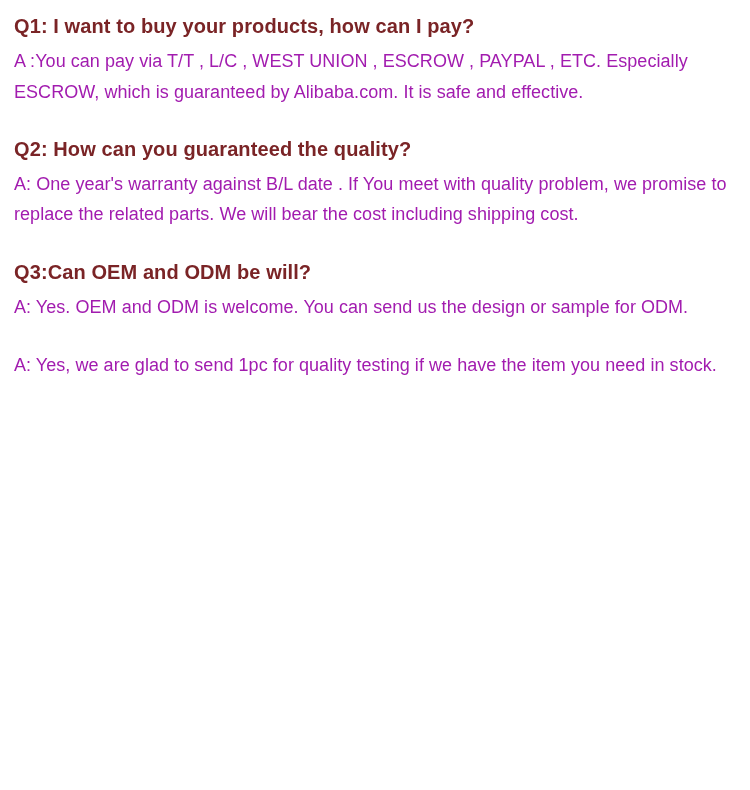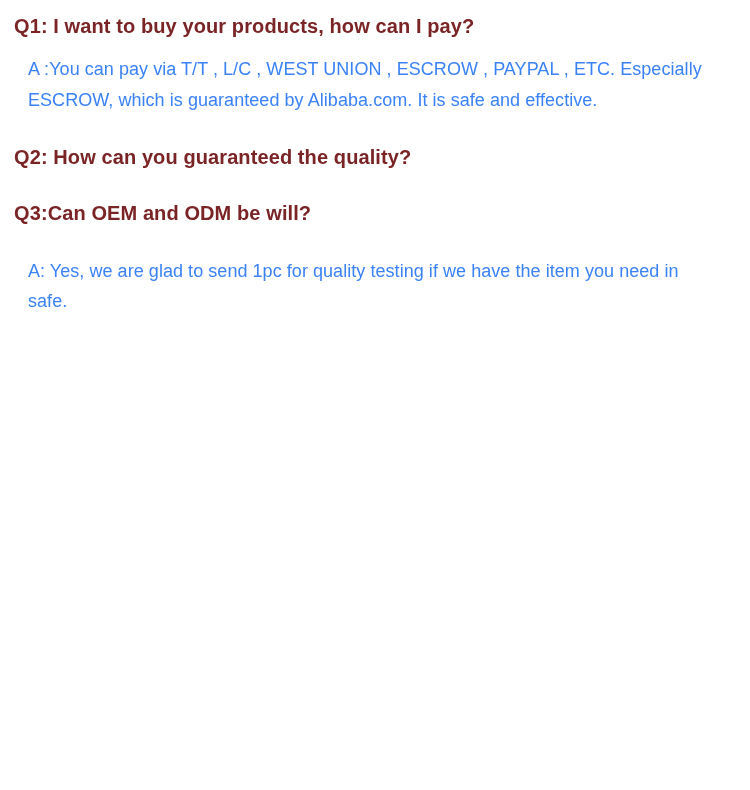--- a/index.html
+++ b/index.html
@@ -31,40 +31,42 @@
     font-weight: bold;
     line-height: 1.42;
     color: #7a2426;
     margin: 0 0 6px 0;
     letter-spacing: 0.1px;
   }
   .answer {
     font-size: 18px;
     font-weight: normal;
     line-height: 1.68;
-    color: #3b82f6;
-    margin: 14px;
+    color: #a21caf;
+    margin: 0;
     letter-spacing: 0.05px;
   }
 </style>
 </head>
 <body>
 
 <div class="page">
 
   <div class="faq-block">
     <p class="question">Q1: I want to buy your products, how can I pay?</p>
     <p class="answer">A :You can pay via T/T , L/C , WEST UNION , ESCROW , PAYPAL , ETC. Especially ESCROW, which is guaranteed by Alibaba.com. It is safe and effective.</p>
   </div>
 
   <div class="faq-block">
     <p class="question">Q2: How can you guaranteed the quality?</p>
+    <p class="answer">A: One year's warranty against B/L date . If You meet with quality problem, we promise to replace the related parts. We will bear the cost including shipping cost.</p>
   </div>
 
   <div class="faq-block">
     <p class="question">Q3:Can OEM and ODM be will?</p>
+    <p class="answer">A: Yes. OEM and ODM is welcome. You can send us the design or sample for ODM.</p>
   </div>
 
   <div class="faq-block">
-    <p class="answer">A: Yes, we are glad to send 1pc for quality testing if we have the item you need in safe.</p>
+    <p class="answer">A: Yes, we are glad to send 1pc for quality testing if we have the item you need in stock.</p>
   </div>
 
 </div>
 
 </body></html>

